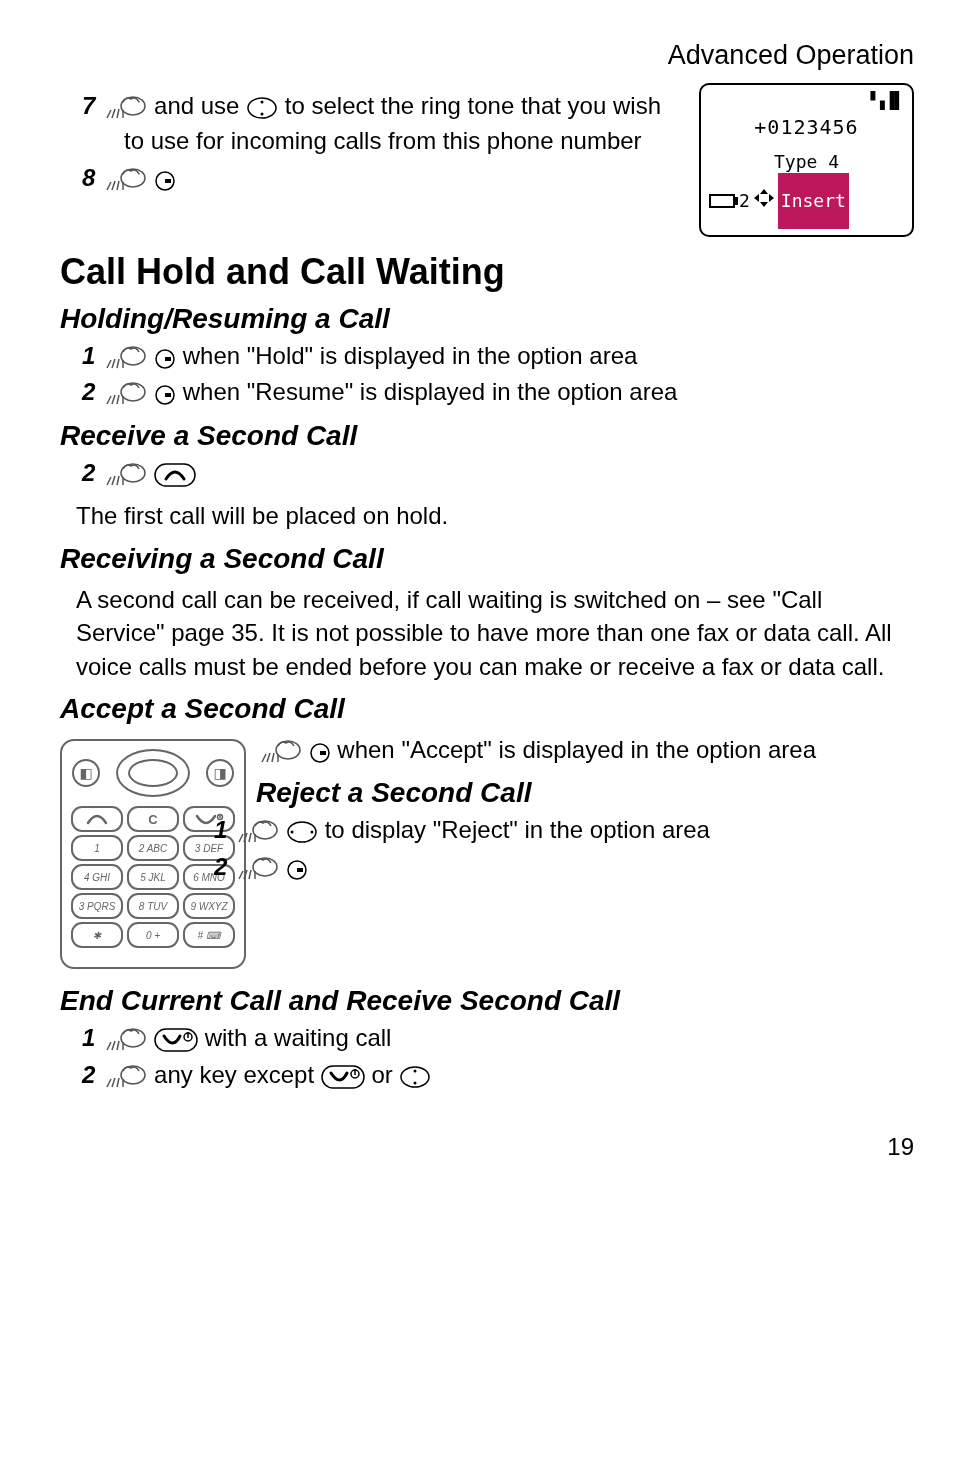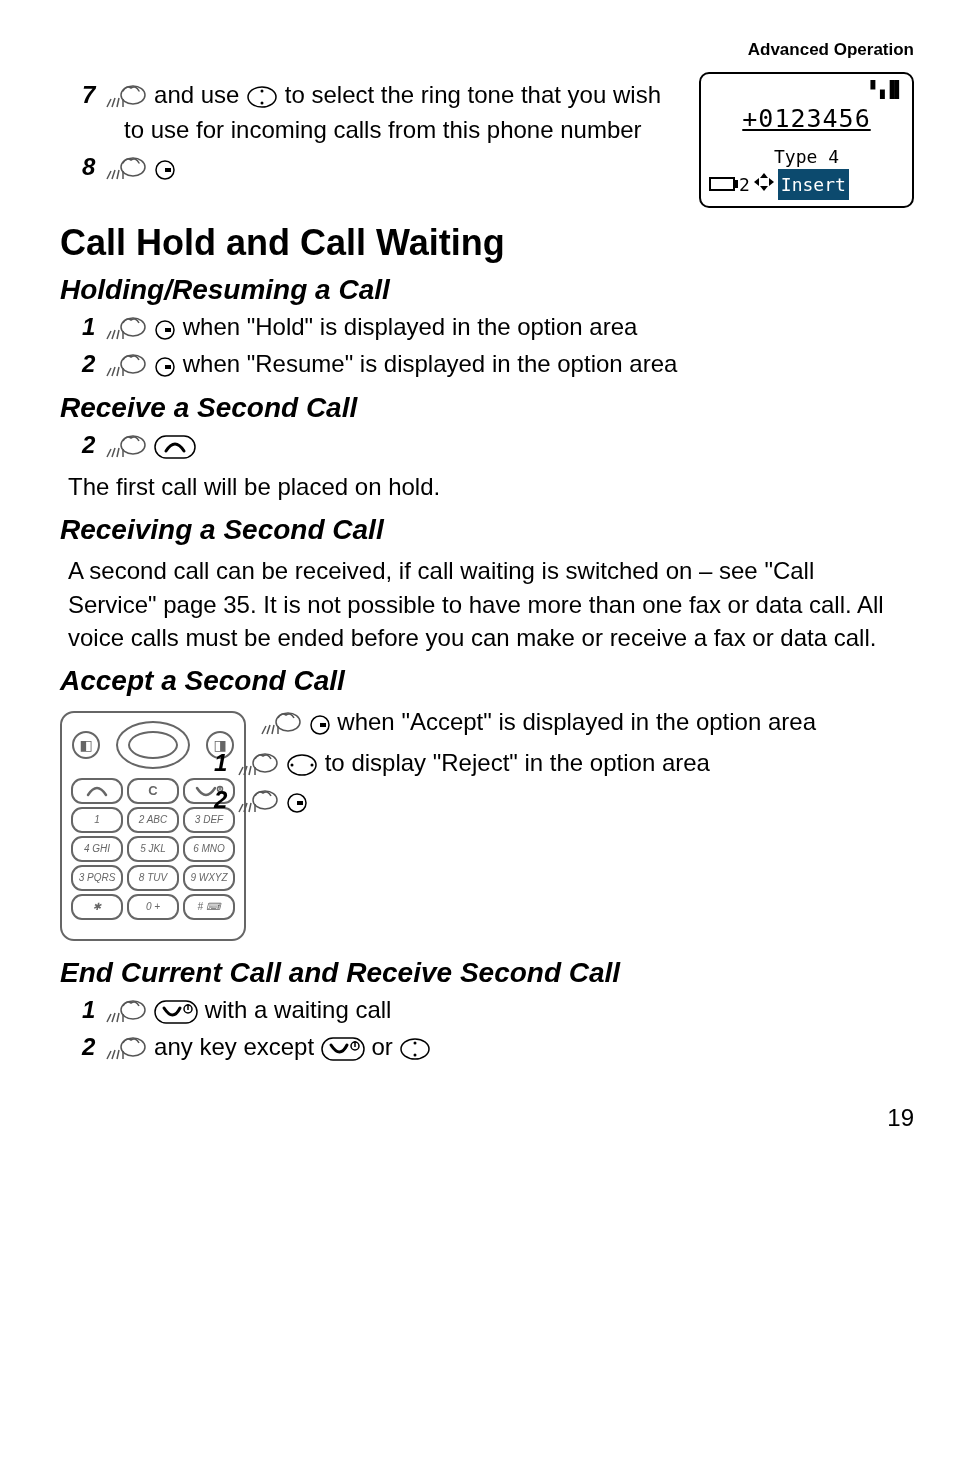--- a/index.html
+++ b/index.html
@@ -5,42 +5,42 @@
   body {
     font-family: Arial, Helvetica, sans-serif;
     margin: 0;
     padding: 40px 40px 30px 60px;
     width: 954px;
     box-sizing: border-box;
     color: #000;
   }
   .header-right {
     text-align: right;
-    font-weight: bold;
-    font-size: 17px;
+    font-weight: normal;
+    font-size: 27px;
     margin-bottom: 18px;
   }
   .content-with-inset {
     position: relative;
   }
   .phone-screen {
     float: right;
     width: 195px;
     border: 2px solid #000;
     border-radius: 10px;
     padding: 6px 8px 6px 8px;
     margin-left: 12px;
     font-family: monospace;
     font-size: 18px;
     line-height: 1.3;
     text-align: center;
     margin-top: -6px;
   }
   .phone-screen .signal-row { text-align: right; font-size: 16px; }
-  .phone-screen .big { font-size: 25px; letter-spacing: 1px; margin: 2px 0 10px; text-decoration: underline; }
+  .phone-screen .big { font-size: 20px; letter-spacing: 1px; margin: 2px 0 10px; }
   .phone-screen .bottom-row {
     display: flex;
     align-items: center;
     gap: 4px;
     font-size: 18px;
     justify-content: flex-start;
   }
   .battery-icon {
     display: inline-block;
     width: 22px; height: 10px;
@@ -48,22 +48,22 @@
     position: relative;
   }
   .battery-icon::after {
     content: '';
     position: absolute;
     right: -5px; top: 1px;
     width: 3px; height: 8px;
     background: #000;
   }
   .inverse {
-    background: #0c4a6e; color: #fff;
-    padding: 4px 3px;
+    background: #be185d; color: #fff;
+    padding: 16px 3px;
   }
   ol.steps {
     list-style: none;
     padding-left: 22px;
     margin: 4px 0;
   }
   ol.steps > li {
     font-size: 24px;
     line-height: 1.45;
     margin: 2px 0;
@@ -82,21 +82,21 @@
     clear: both;
   }
   h2 {
     font-style: italic;
     font-size: 28px;
     margin: 10px 0 4px 0;
   }
   p.body {
     font-size: 24px;
     line-height: 1.4;
-    margin: 8px 8px;
+    margin: 8px 16px;
   }
   .keypad-float {
     float: left;
     margin: 6px 10px 6px 0;
     border: 2px solid #666;
     border-radius: 14px;
     padding: 8px 6px 16px 6px;
     width: 170px;
   }
   .keypad-float .nav-row { display:flex; justify-content:space-between; align-items:center; padding:0 4px 6px 4px;}
@@ -301,20 +301,21 @@
             <ellipse cx="28" cy="12" rx="12" ry="9"></ellipse>
             <path d="M18 8 q3 -6 8 -3 q5 -3 8 3"></path>
           </g>
         </svg></span>
     <span class="inline-icon"><svg width="22" height="22">
           <circle cx="11" cy="11" r="9" fill="none" stroke="#000" stroke-width="1.5"></circle>
           <rect x="11" y="9" width="6" height="4" fill="#000"></rect>
         </svg></span><span> when "Accept" is displayed in the option area</span>
   </p>
 
+  <h2>Reject a Second Call</h2>
   <ol class="steps">
     <li>
       <span class="step-num">1</span><span class="hand-icon"><svg width="42" height="26">
             <g fill="none" stroke="#555" stroke-width="1.5">
               <path d="M6 16 l-4 8 M10 15 l-3 9 M14 15 l-2 9 M18 16 l0 8"></path>
               <ellipse cx="28" cy="12" rx="12" ry="9"></ellipse>
               <path d="M18 8 q3 -6 8 -3 q5 -3 8 3"></path>
             </g>
           </svg></span>
       <span class="inline-icon"><svg width="32" height="24">

